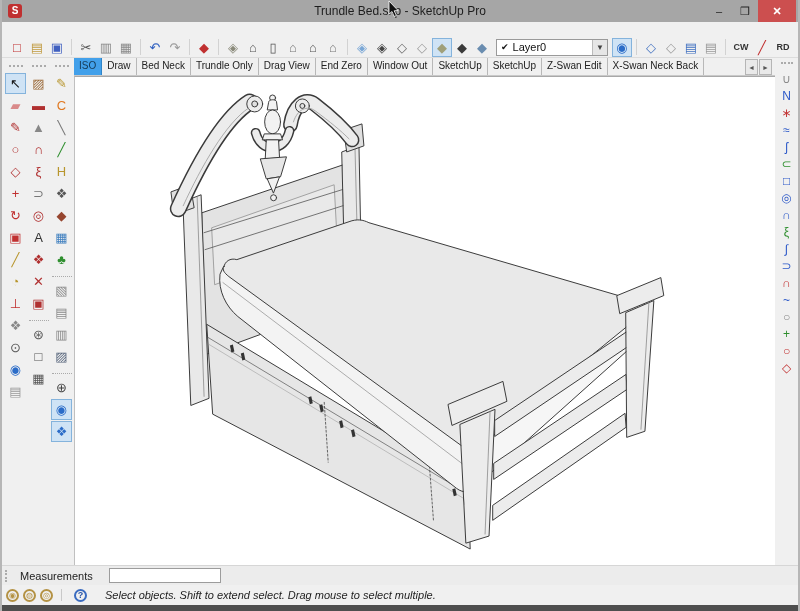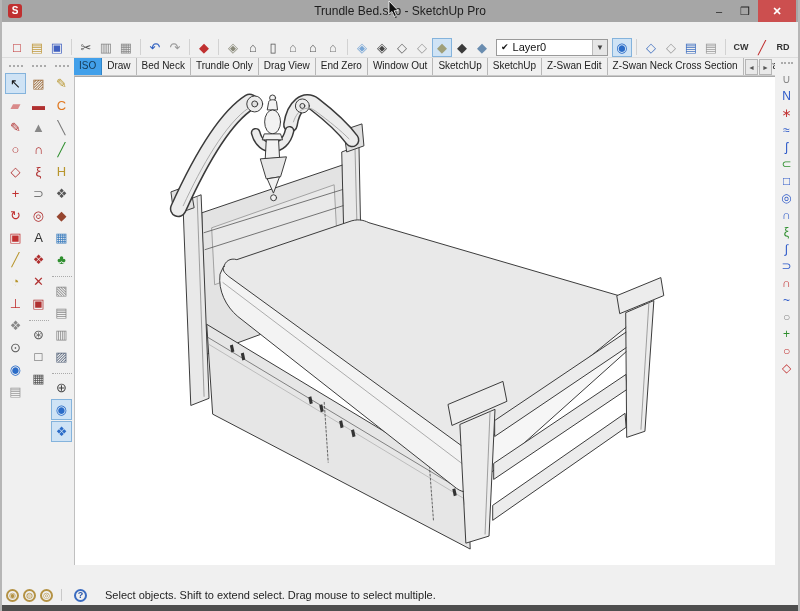--- a/index.html
+++ b/index.html
@@ -72,21 +72,21 @@
   #measure-input{width:106px;height:13px;border:1px solid #9c9c9c;background:#fff;margin-left:16px;
                  font-size:10px;padding:0 2px;}
 
   
   #statusbar{position:absolute;left:0;right:0;bottom:6px;height:20px;background:#f0f0f0;
              display:flex;align-items:center;}
   .statico{width:13px;height:13px;border-radius:50%;margin-left:4px;display:flex;align-items:center;
            justify-content:center;font-size:8px;box-sizing:border-box;border:2px solid currentColor;}
   #help-icon{width:13px;height:13px;border-radius:50%;border:2px solid #3b6cc0;color:#2a55a8;font-size:9px;
              font-weight:bold;display:flex;align-items:center;justify-content:center;margin-left:12px;box-sizing:border-box;}
-  #status-text{font-size:11px;color:#1e1e1e;margin-left:18px;}
+  #status-text{font-size:11px;color:#1e1e1e;margin-left:18px;font-style:italic;}
   #statusbar .vsep{width:1px;height:12px;background:#c9c9c9;margin-left:8px;}
 
   #bottomstrip{position:absolute;left:0;right:0;bottom:0;height:6px;background:#4e4e4e;}
 </style>
 </head>
 <body>
 
 <div id="window">
 
   <div id="titlebar">
@@ -159,21 +159,20 @@
   <span class="tab selected">ISO</span>
       <span class="tab">Draw</span>
       <span class="tab">Bed Neck</span>
       <span class="tab">Trundle Only</span>
       <span class="tab">Drag View</span>
       <span class="tab">End Zero</span>
       <span class="tab">Window Out</span>
       <span class="tab">SketchUp</span>
       <span class="tab">SketchUp</span>
       <span class="tab">Z-Swan Edit</span>
-      <span class="tab">Z-Swan Neck Cross Section</span>
       <span class="tab">X-Swan Neck Back</span>
     </div>
   <div id="tabscroll">
     <span class="tsbtn">◄</span>
     <span class="tsbtn">►</span>
   </div>
 
   <div id="lefttools">
     <div class="toolcol" style="left:3px;">
       <div class="grip"></div>
@@ -347,20 +346,25 @@
           <g fill="#ececec">
             <path d="M 460,424 L 495,409 L 489,536 L 466,543 Z"></path>
             <path d="M 448,404 L 503,381 L 507,401 L 452,425 Z"></path>
             <path d="M 490,411 L 485,534" fill="none" stroke="#8a8a8a" stroke-width="0.8"></path>
           </g>
         </g>
       </g>
     </svg>
   </div>
 
+  <div id="measurebar">
+    <div class="grip"></div>
+    <span id="measure-label">Measurements</span>
+    <input id="measure-input" type="text" value="" style="">
+  </div>
 
   <div id="statusbar">
     <span class="iconrow">
 
     <span class="statico" style="color: rgb(180, 146, 68);">◉</span>
         <span class="statico" style="color: rgb(180, 146, 68);">◍</span>
         <span class="statico" style="color: rgb(180, 146, 68);">◎</span>
       </span>
     <span class="vsep"></span>
     <span id="help-icon">?</span>

